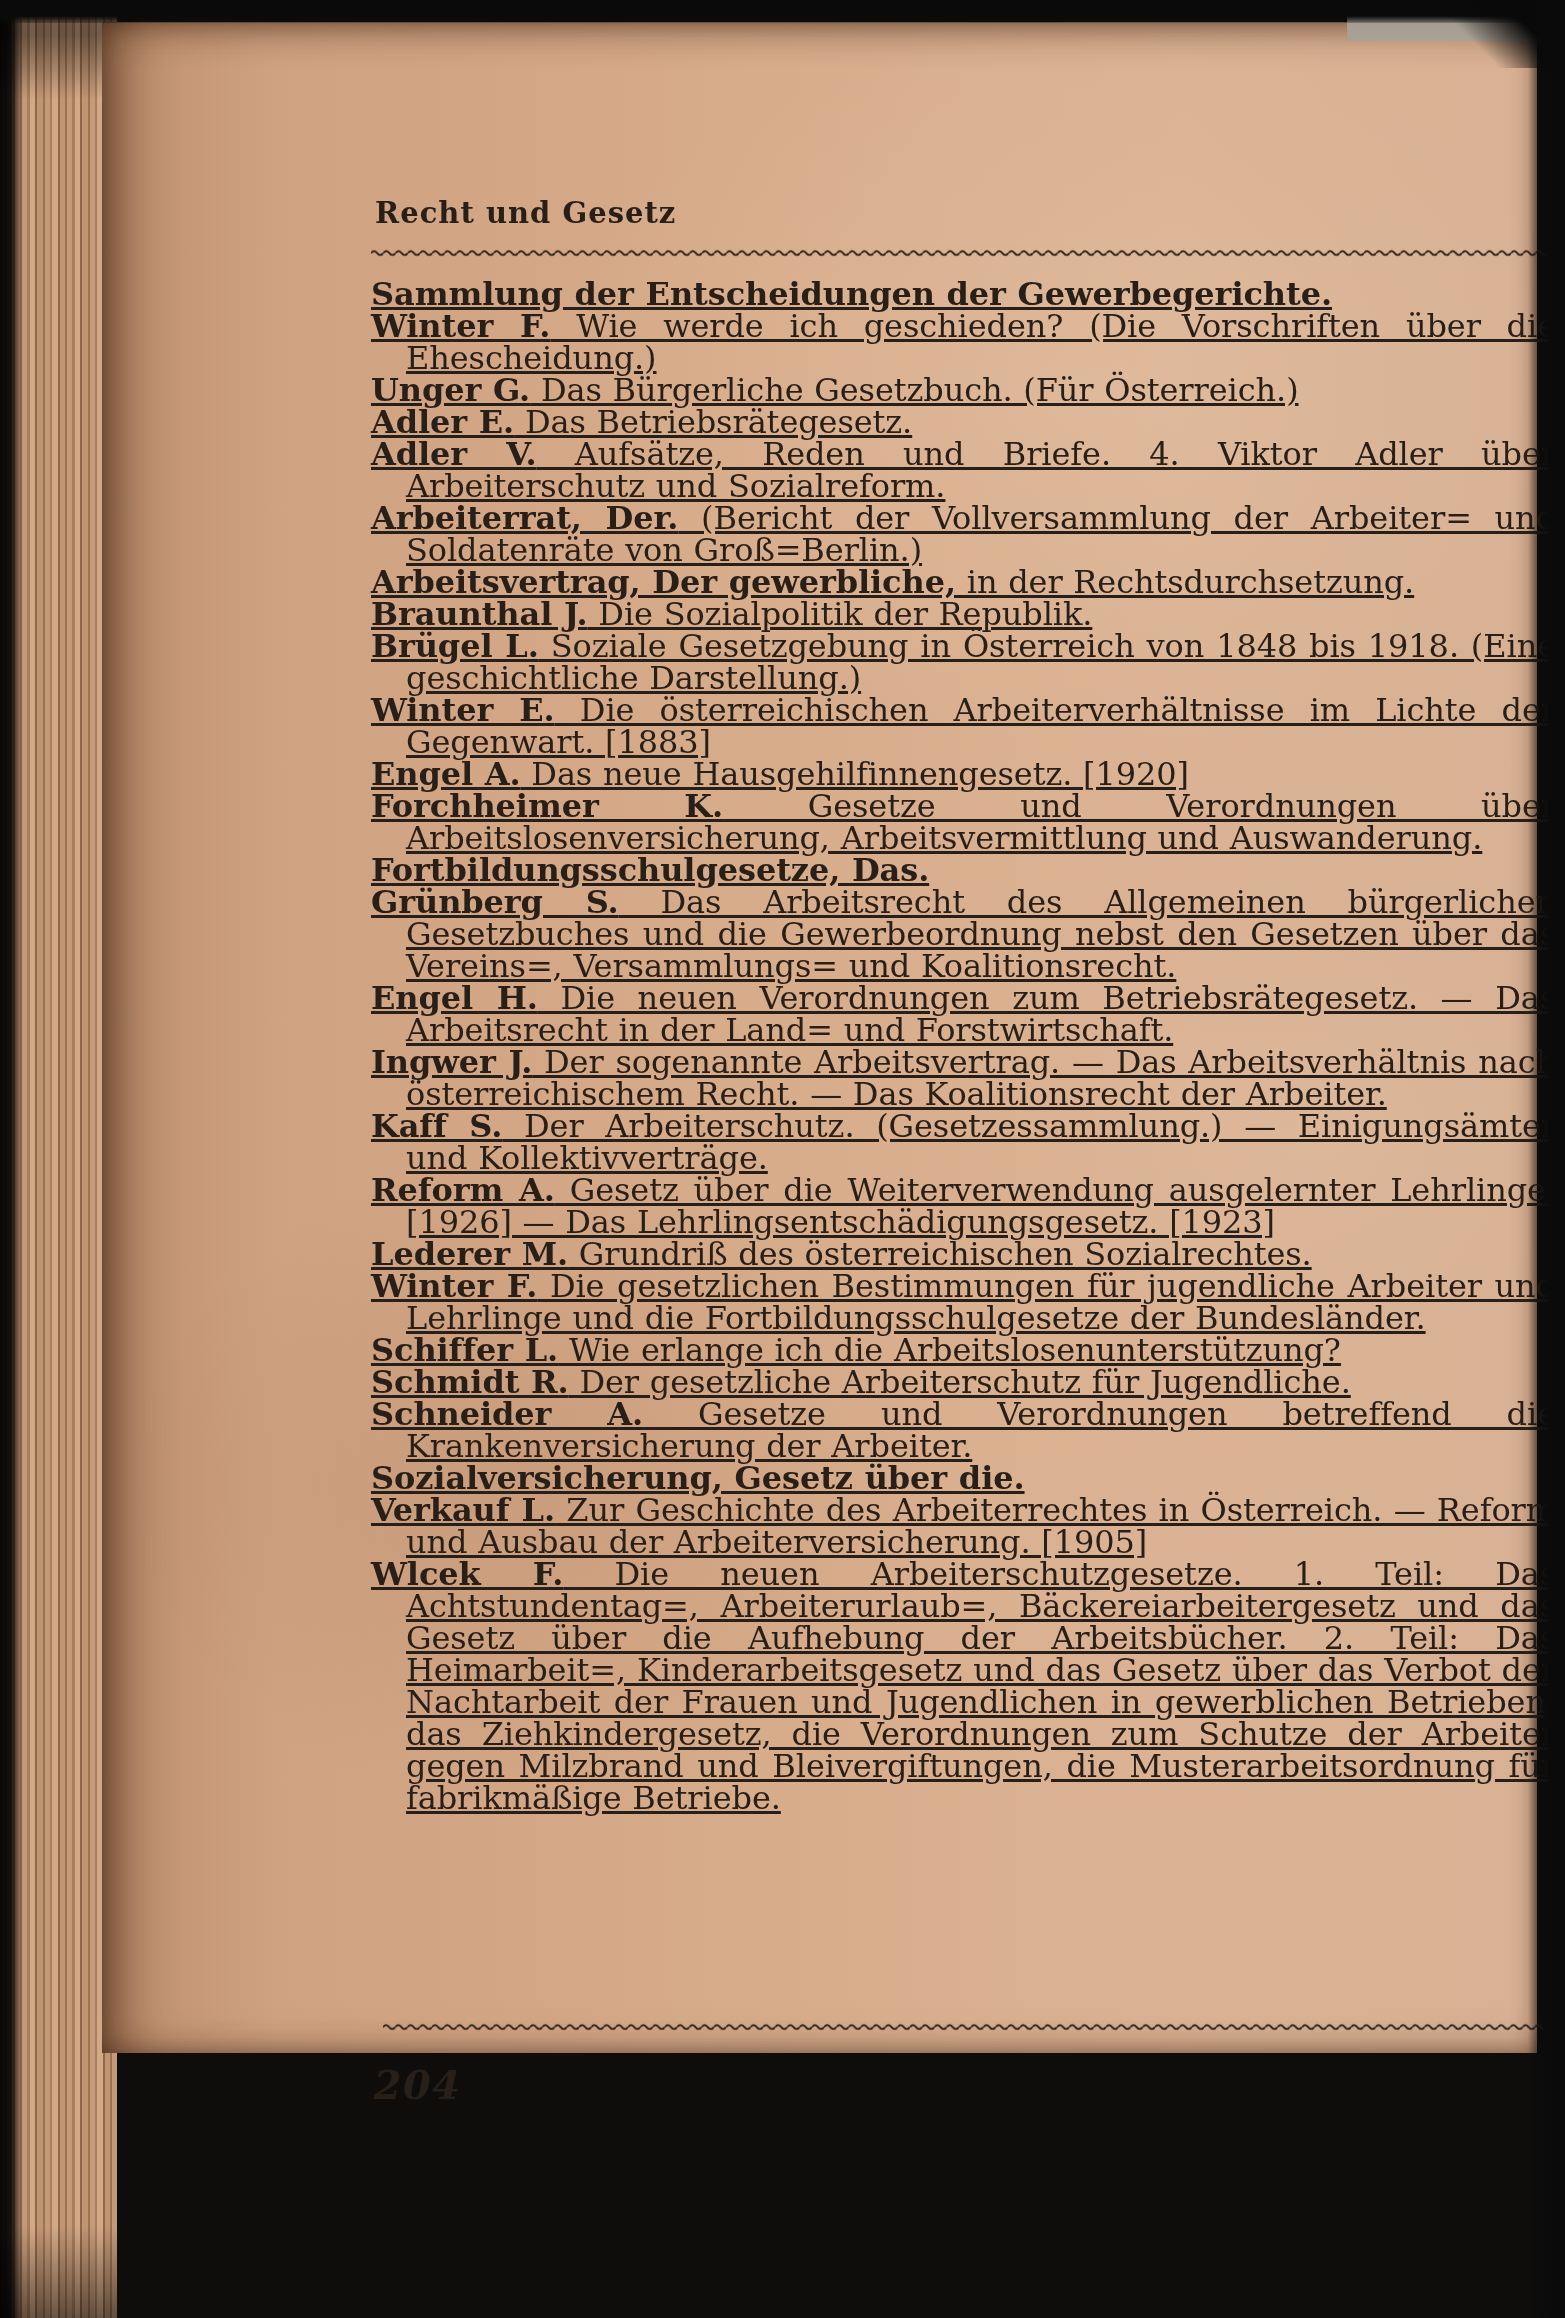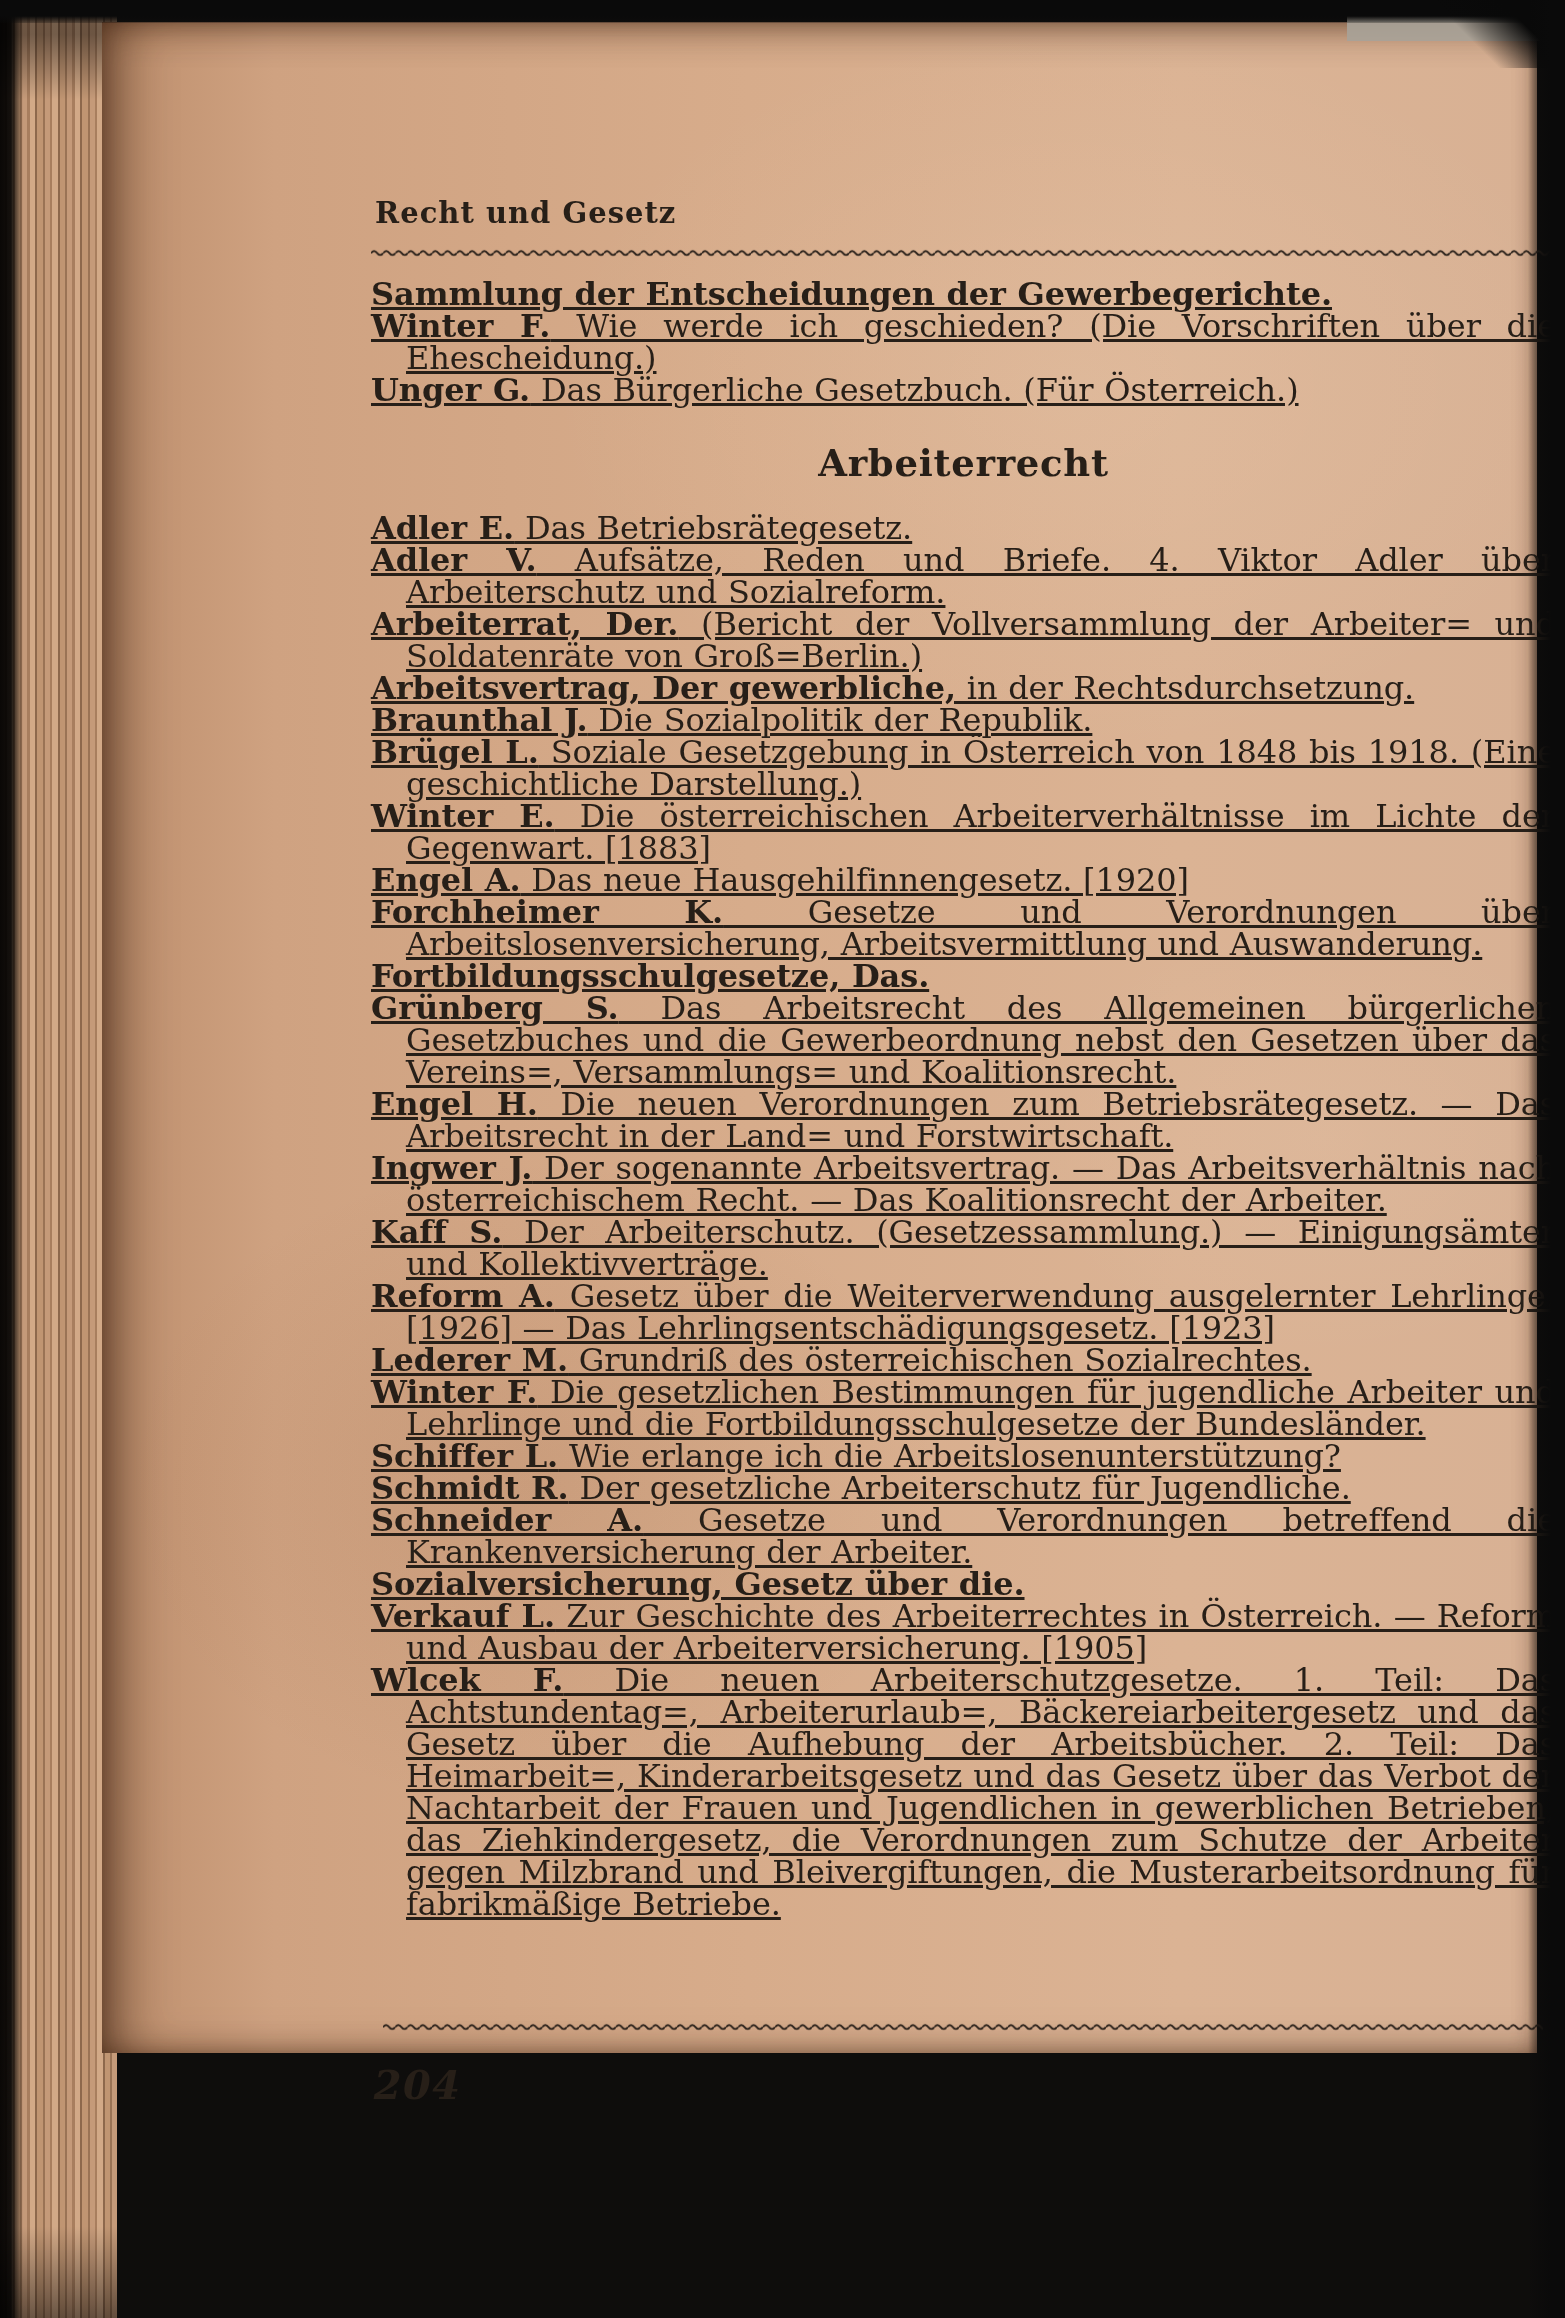--- a/index.html
+++ b/index.html
@@ -109,21 +109,20 @@
       </svg>
 
       <div class="bib">
         <div id="top-entries">
   <p class="entry"><span class="lead">Sammlung der Entscheidungen der Gewerbegerichte.</span></p>
 
   <p class="entry"><span class="lead">Winter F.</span><span class="rest"> Wie werde ich geschieden? (Die Vorschriften über die Ehescheidung.)</span></p>
 
   <p class="entry"><span class="lead">Unger G.</span><span class="rest"> Das Bürgerliche Gesetzbuch. (Für Österreich.)</span></p>
 </div>
-        <div class="section-title">Arbeiterrecht</div>
         <div id="section-entries">
   <p class="entry"><span class="lead">Adler E.</span><span class="rest"> Das Betriebsrätegesetz.</span></p>
 
   <p class="entry"><span class="lead">Adler V.</span><span class="rest"> Aufsätze, Reden und Briefe. 4. Viktor Adler über Arbeiterschutz und Sozialreform.</span></p>
 
   <p class="entry"><span class="lead">Arbeiterrat, Der.</span><span class="rest"> (Bericht der Vollversammlung der Arbeiter= und Soldatenräte von Groß=Berlin.)</span></p>
 
   <p class="entry"><span class="lead">Arbeitsvertrag, Der gewerbliche,</span><span class="rest"> in der Rechtsdurchsetzung.</span></p>
 
   <p class="entry"><span class="lead">Braunthal J.</span><span class="rest"> Die Sozialpolitik der Republik.</span></p>

